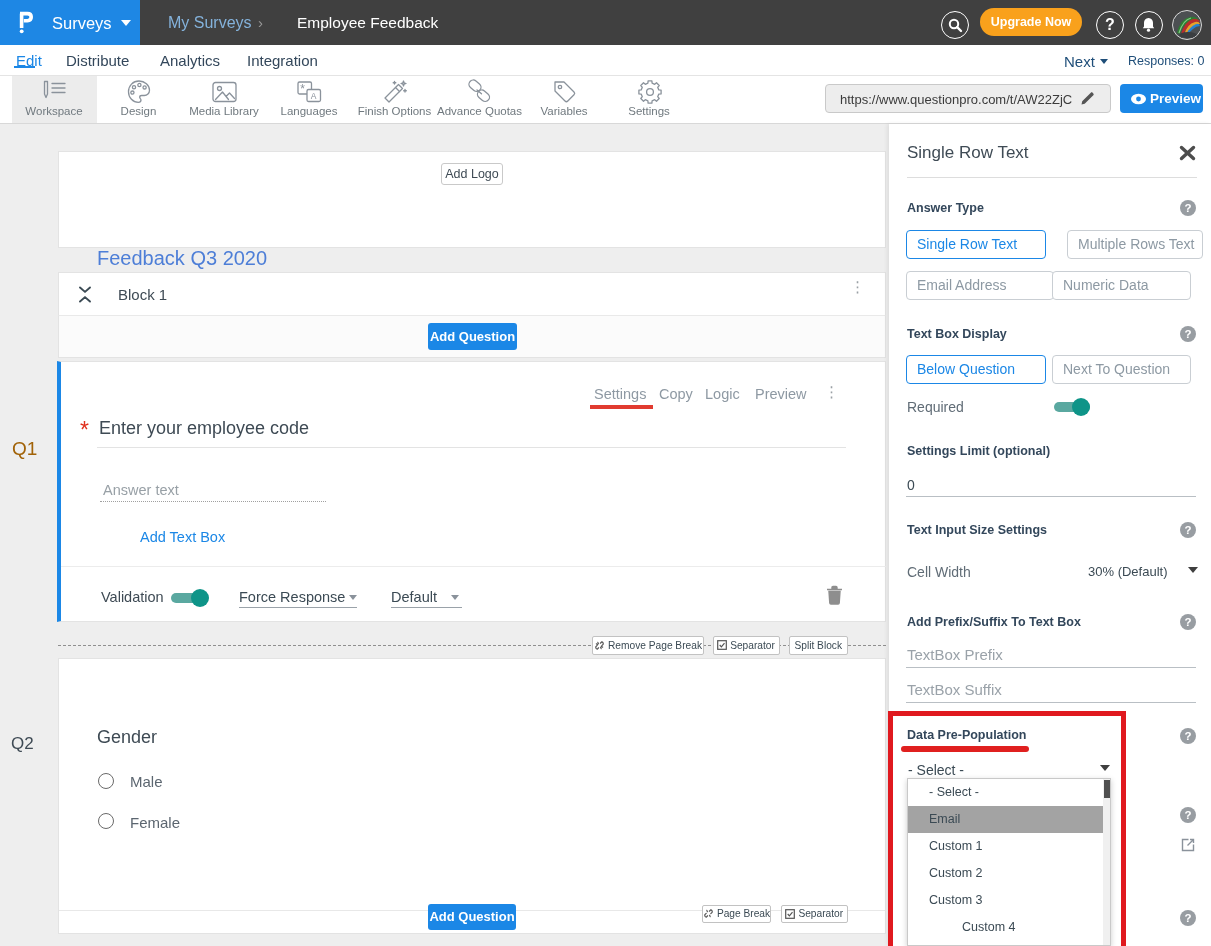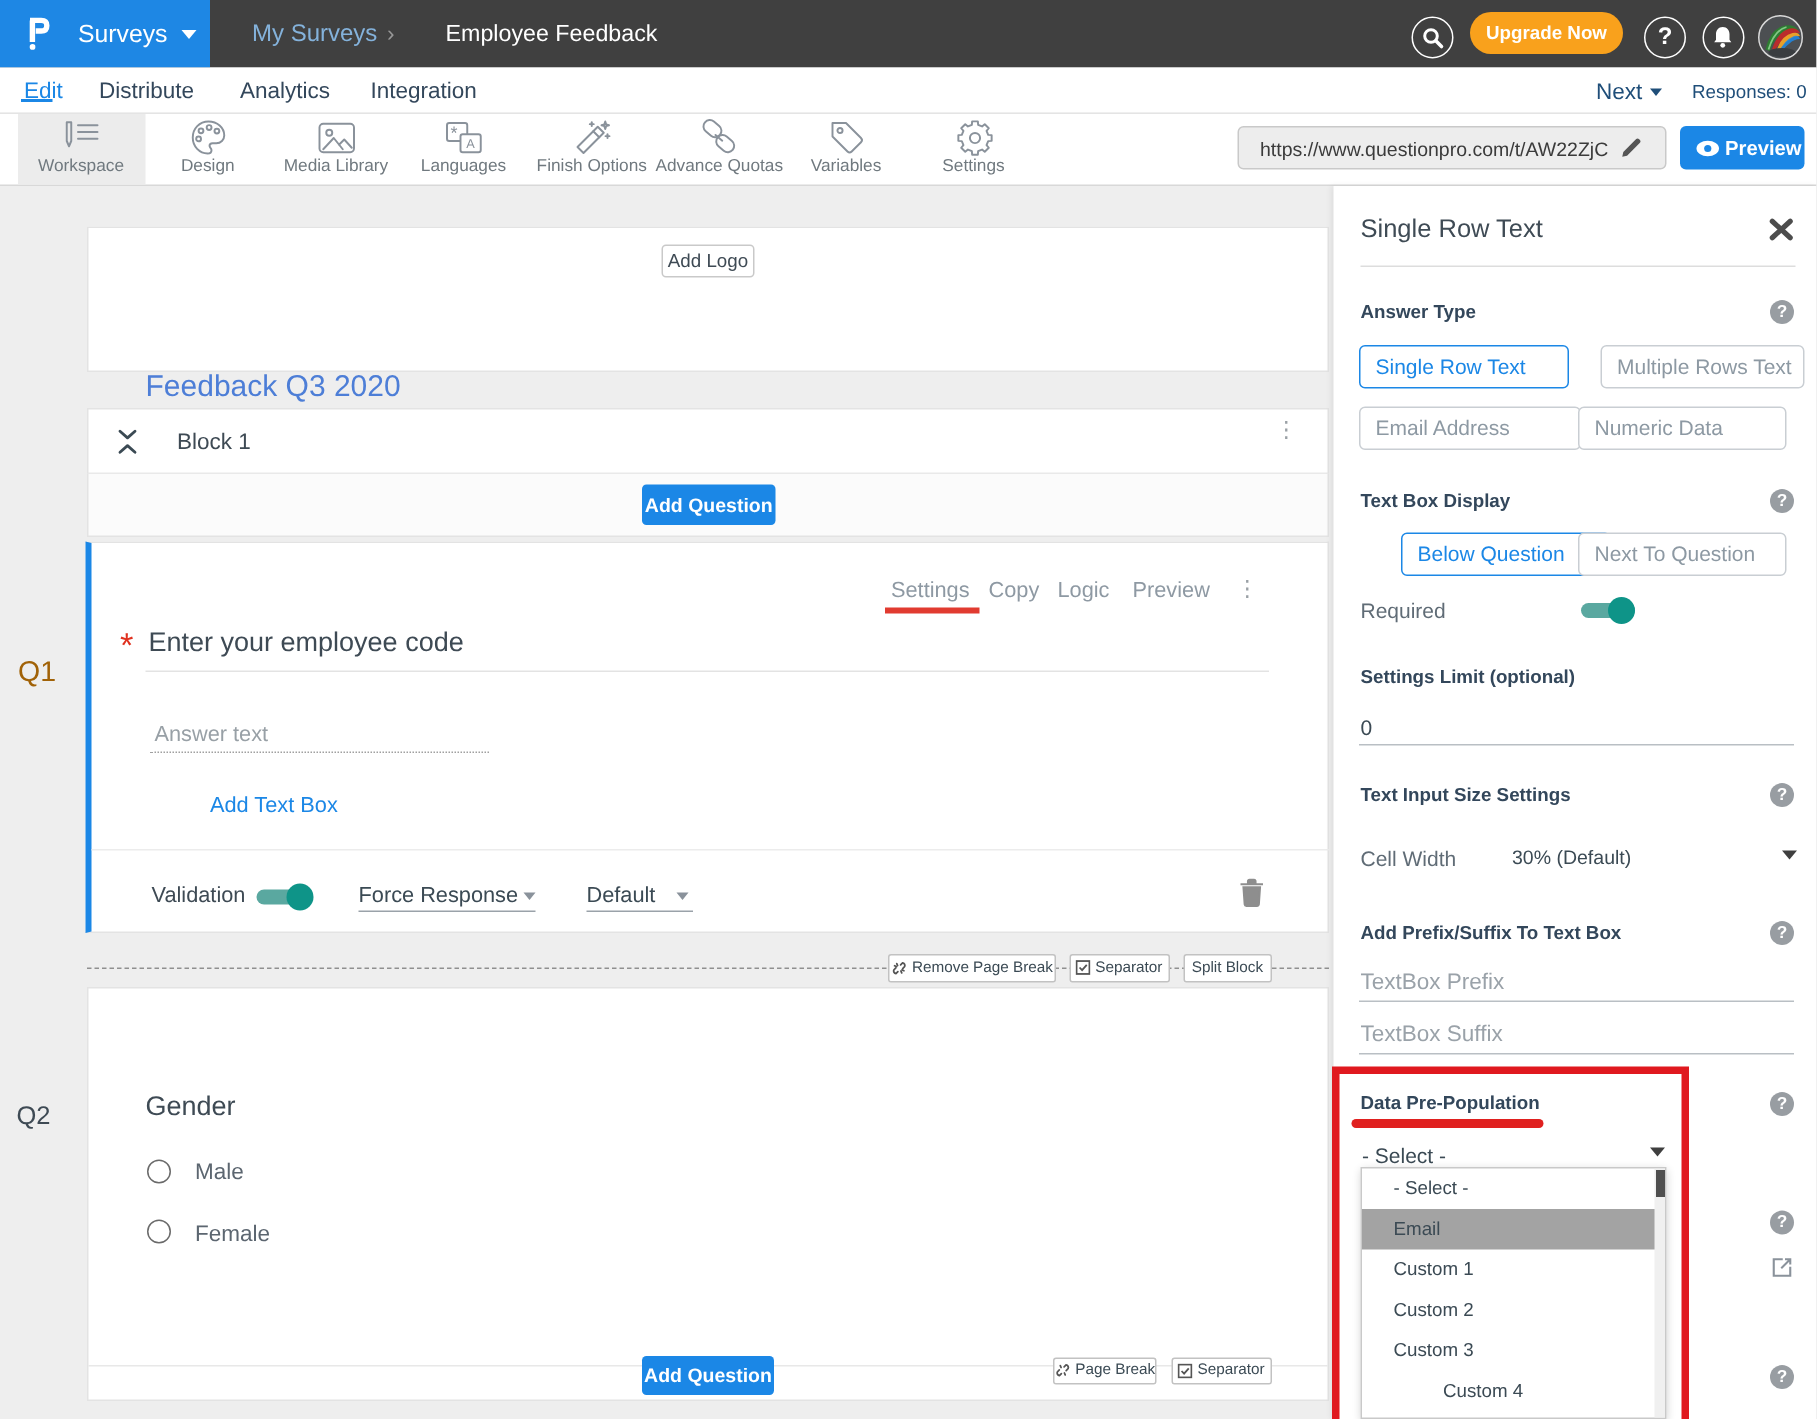--- a/index.html
+++ b/index.html
@@ -256,32 +256,32 @@
 </svg>
 <div class="abs" style="left:907px;top:177px;width:290px;height:1px;background:#ddd;"></div>
 <div class="blabel" style="left:907px;top:201px;">Answer Type</div>
 <div class="qm" style="left:1180px;top:200px;">?</div>
 <div class="pbtn sel" style="left:906px;top:230px;width:140px;">Single Row Text</div>
 <div class="pbtn nor" style="left:1052px;top:230px;width:136px;margin-left:15px;">Multiple Rows Text</div>
 <div class="pbtn nor" style="left:906px;top:271px;width:148px;">Email Address</div>
 <div class="pbtn nor" style="left:1052px;top:271px;width:139px;">Numeric Data</div>
 <div class="blabel" style="left:907px;top:327px;">Text Box Display</div>
 <div class="qm" style="left:1180px;top:326px;">?</div>
-<div class="pbtn sel" style="left:906px;top:355px;width:140px;margin-left:28px;">Below Question</div>
+<div class="pbtn sel" style="left:906px;top:355px;width:140px;">Below Question</div>
 <div class="pbtn nor" style="left:1052px;top:355px;width:139px;">Next To Question</div>
 <div class="abs" style="left:907px;top:399px;font-size:14px;color:#606c76;">Required</div>
 <div class="abs" style="left:1054px;top:402px;width:36px;height:10px;border-radius:5px;background:#5aa8a0;"></div>
 <div class="abs" style="left:1072px;top:398px;width:18px;height:18px;border-radius:50%;background:#0e9488;"></div>
 <div class="blabel" style="left:907px;top:444px;">Settings Limit (optional)</div>
 <div class="abs" style="left:907px;top:477px;font-size:14px;color:#3b4a54;">0</div>
 <div class="abs" style="left:906px;top:496px;width:290px;height:1px;background:#b9bfc4;"></div>
 <div class="blabel" style="left:907px;top:523px;">Text Input Size Settings</div>
 <div class="qm" style="left:1180px;top:522px;">?</div>
 <div class="abs" style="left:907px;top:564px;font-size:14px;color:#606c76;">Cell Width</div>
-<div class="abs" style="left:1008px;top:564px;font-size:13px;color:#3b4a54;">30% (Default)</div>
+<div class="abs" style="left:1088px;top:564px;font-size:13px;color:#3b4a54;">30% (Default)</div>
 <div class="abs" style="left:1188px;top:567px;width:0;height:0;border-left:5px solid transparent;border-right:5px solid transparent;border-top:6px solid #3f3f3f;"></div>
 <div class="blabel" style="left:907px;top:615px;">Add Prefix/Suffix To Text Box</div>
 <div class="qm" style="left:1180px;top:614px;">?</div>
 <div class="abs" style="left:907px;top:646px;font-size:15px;color:#9aa2a9;">TextBox Prefix</div>
 <div class="abs" style="left:906px;top:667px;width:290px;height:1px;background:#b9bfc4;"></div>
 <div class="abs" style="left:907px;top:681px;font-size:15px;color:#9aa2a9;">TextBox Suffix</div>
 <div class="abs" style="left:906px;top:702px;width:290px;height:1px;background:#b9bfc4;"></div>
 <div class="blabel" style="left:907px;top:728px;">Data Pre-Population</div>
 <div class="qm" style="left:1180px;top:728px;">?</div>
 <div class="abs" style="left:901px;top:746px;width:128px;height:6px;border-radius:3px;background:#e0201f;"></div>

